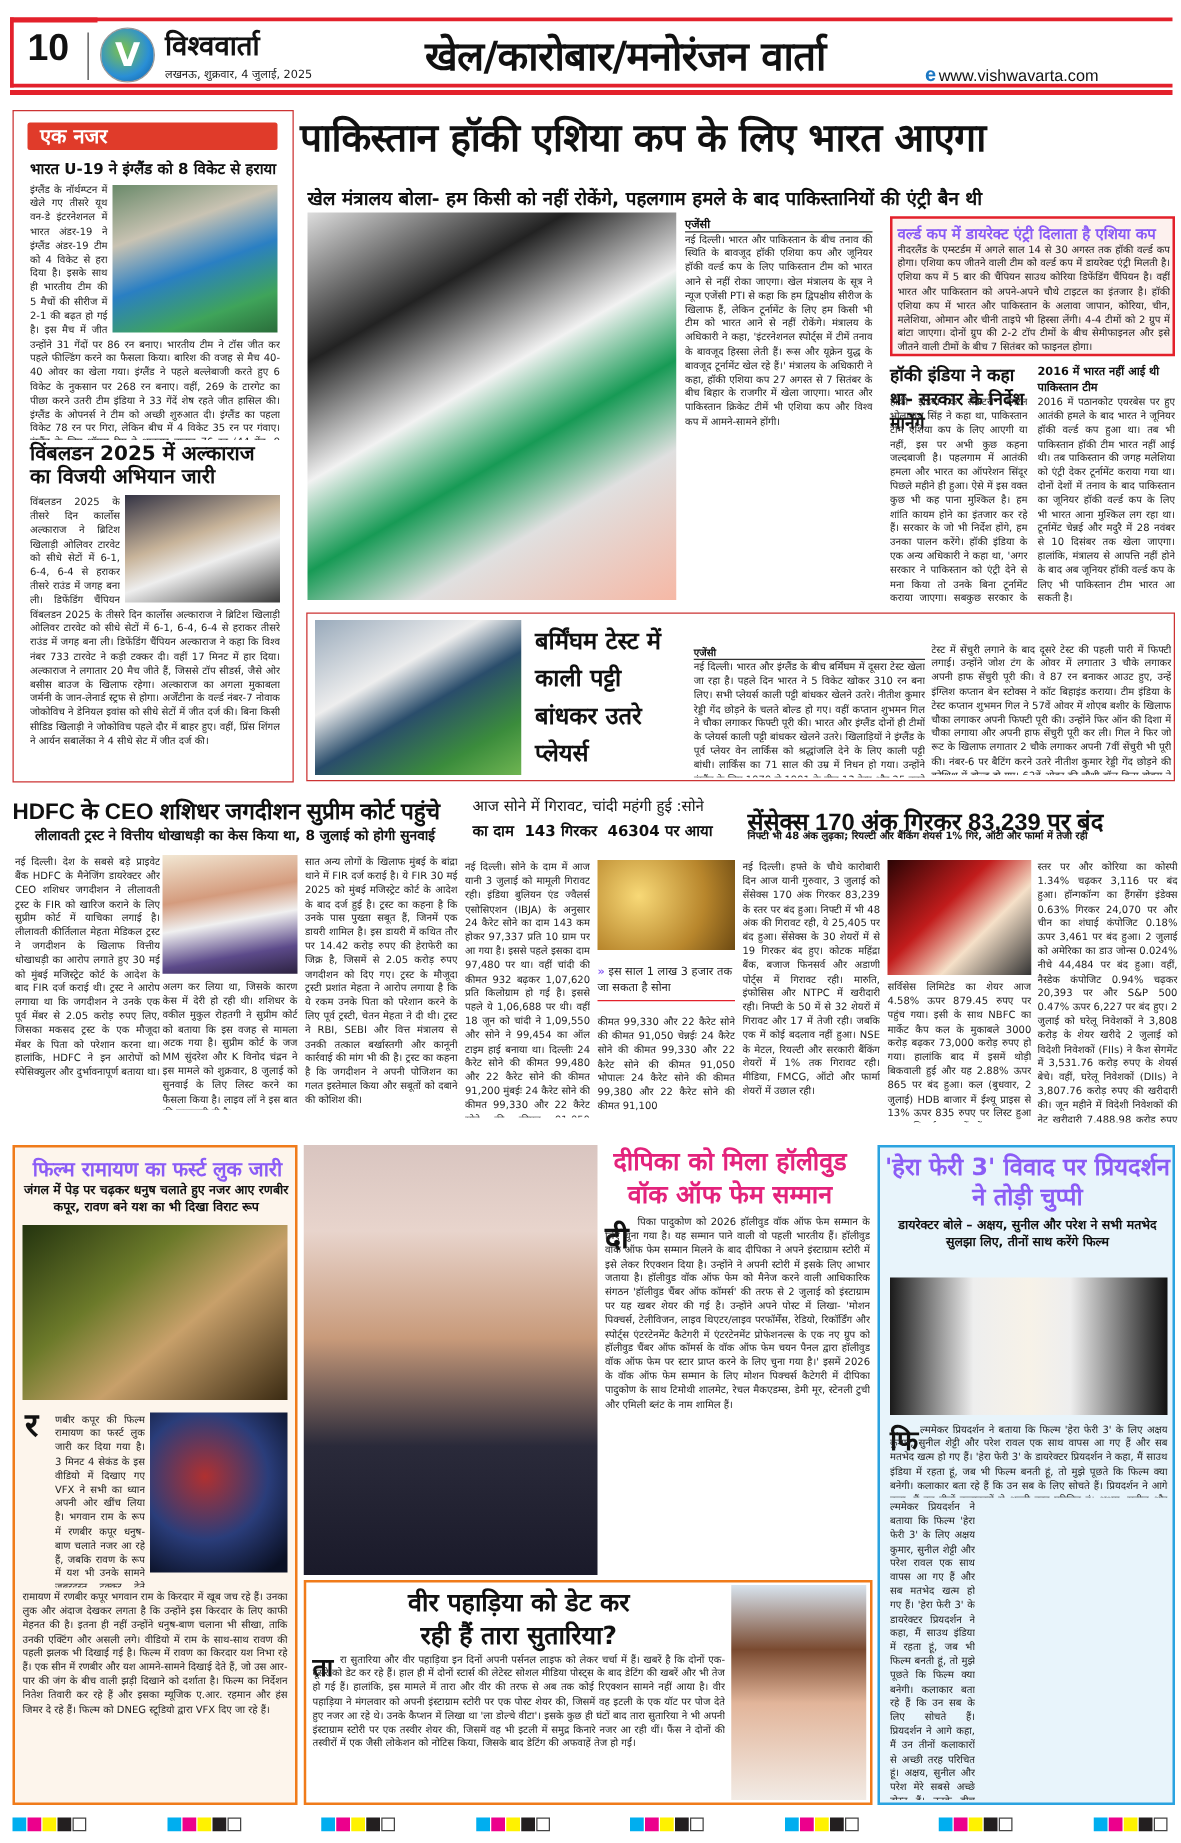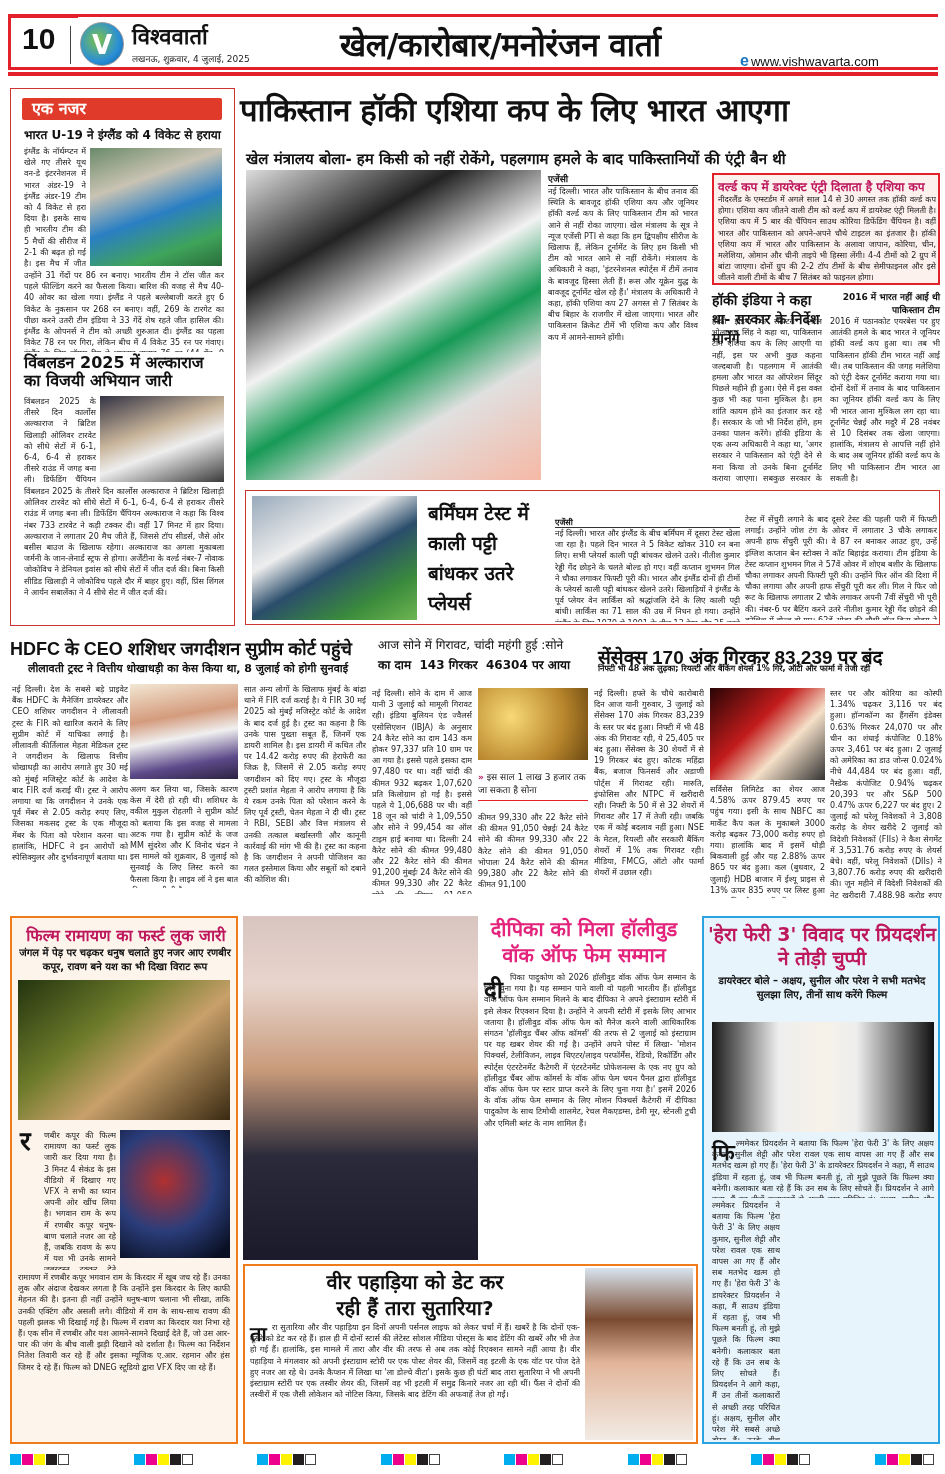--- a/index.html
+++ b/index.html
@@ -33,60 +33,60 @@
 .sensex{background:linear-gradient(135deg,#2a0505 0%,#c21c1c 40%,#f5e0c8 65%,#333 100%)}
 .ramayan{background:linear-gradient(140deg,#24340f 0%,#6c7a2a 35%,#c8a06a 60%,#3a2a12 100%)}
 .ramayan2{background:radial-gradient(circle at 40% 40%,#b03030,#2a3d7a 50%,#0a1024 90%)}
 .deepika{background:linear-gradient(180deg,#d9c5c0 0%,#e8d4cc 20%,#c89a7a 45%,#2a2a3a 70%,#1a1a2a 100%)}
 .herapheri{background:linear-gradient(90deg,#1a1a1a 0%,#eee 30%,#f7f2e8 50%,#eee 65%,#111 100%)}
 .tara{background:linear-gradient(180deg,#d8e4ef 0%,#7a4a30 30%,#e2b59a 55%,#f2ebe5 100%)}
 .redbox{border:2px solid #e3212b;background:#fdf1ee}
 .blue-box{border:2px solid #2ba3e0;background:#e8f4fb}
 .orange-box{border:2px solid #f07b1a;background:#fdf5ec}
 .pink{color:#e3237c}
-.red{color:#be185d}
+.red{color:#8b5cf6}
 .reg-mark{display:inline-block;width:11px;height:11px;margin-right:1px}
 </style>
 </head>
 <body>
 
 <div class="abs masthead">
     <div class="topbar"></div>
   </div>
 <div class="abs pg-num">10</div>
 <div class="abs pg-sep"></div>
 <div class="abs logo">V</div>
 <div class="abs brand">विश्ववार्ता</div>
 <div class="abs date">लखनऊ, शुक्रवार, 4 जुलाई, 2025</div>
 <div class="abs section">खेल/कारोबार/मनोरंजन वार्ता</div>
 <div class="abs web"><span class="e">e</span><span>www.vishwavarta.com</span></div>
 <div class="abs redline"></div>
 
 <div class="abs leftcol"></div>
 <div class="abs eknajar">एक नजर</div>
-<div class="abs h-sm" style="left:24px;top:126px;width:205px;font-size:12px">भारत U-19 ने इंग्लैंड को 4 विकेट से हराया</div>
+<div class="abs h-sm" style="left:24px;top:126px;width:205px;font-size:12px">भारत U-19 ने इंग्लैंड को 8 विकेट से हराया</div>
 <div class="abs small" style="left:24px;top:146px;width:62px;height:122px;overflow:hidden">इंग्लैंड के नॉर्थम्प्टन में खेले गए तीसरे यूथ वन-डे इंटरनेशनल में भारत अंडर-19 ने इंग्लैंड अंडर-19 टीम को 4 विकेट से हरा दिया है। इसके साथ ही भारतीय टीम की 5 मैचों की सीरीज में 2-1 की बढ़त हो गई है। इस मैच में जीत के हीरो 14 साल के वैभव सूर्यवंशी रहे।</div>
 <div class="abs img cricket" style="left:90px;top:148px;width:132px;height:118px"></div>
 <div class="abs small" style="left:24px;top:270px;width:200px;height:82px;overflow:hidden">उन्होंने 31 गेंदों पर 86 रन बनाए। भारतीय टीम ने टॉस जीत कर पहले फील्डिंग करने का फैसला किया। बारिश की वजह से मैच 40-40 ओवर का खेला गया। इंग्लैंड ने पहले बल्लेबाजी करते हुए 6 विकेट के नुकसान पर 268 रन बनाए। वहीं, 269 के टारगेट का पीछा करने उतरी टीम इंडिया ने 33 गेंदें शेष रहते जीत हासिल की। इंग्लैंड के ओपनर्स ने टीम को अच्छी शुरुआत दी। इंग्लैंड का पहला विकेट 78 रन पर गिरा, लेकिन बीच में 4 विकेट 35 रन पर गंवाए। इंग्लैंड के लिए थॉमस रियू ने शानदार नाबाद 76 रन (44 गेंद, 9 चौके, 3 छक्के) बनाए, जबकि बेन डॉकिन्स ने 62 और इसहाक मोहम्मद ने 41 रनों की पारी खेली वहीं, रियू और राल्फी अल्बर्ट (21) ने 60 रनों की साझेदारी कर स्कोर को 268 तक पहुंचाया। भारत की ओर से कनिष्क चौहान ने 30 रन देकर 3 विकेट लिए। वहीं, नमन पुष्पक, विहान मल्होत्रा और दीपेश देवेंद्रन को 1-1 विकेट मिला।</div>
 <div class="abs h-md" style="left:24px;top:354px;width:200px;font-size:16px;line-height:18px">विंबलडन 2025 में अल्काराज का विजयी अभियान जारी</div>
 <div class="abs img tennis" style="left:100px;top:396px;width:124px;height:86px"></div>
 <div class="abs small" style="left:24px;top:396px;width:72px;height:88px;overflow:hidden">विंबलडन 2025 के तीसरे दिन कार्लोस अल्काराज ने ब्रिटिश खिलाड़ी ओलिवर टारवेट को सीधे सेटों में 6-1, 6-4, 6-4 से हराकर तीसरे राउंड में जगह बना ली। डिफेंडिंग चैंपियन अल्काराज ने कहा कि विश्व नंबर 733 टारवेट ने कड़ी टक्कर दी। वहीं 17 मिनट में हार दिया। अल्काराज ने लगातार 20 मैच जीते हैं, जिससे टॉप सीडर्स, जैसे ओर बसीस बाउज के खिलाफ रहेगा। अल्काराज का अगला मुकाबला जर्मनी के जान-लेनार्ड स्ट्रफ से होगा। अर्जेंटीना के वर्ल्ड नंबर-7 नोवाक जोकोविच ने डेनियल इवांस को सीधे सेटों में जीत दर्ज की। बिना किसी सीडिड खिलाड़ी ने जोकोविच पहले दौर में बाहर हुए। वहीं, प्रिंस शिंगल ने आर्यन सबालेंका ने 4 सीधे सेट में जीत दर्ज की।</div>
 <div class="abs small" style="left:24px;top:486px;width:200px;height:134px;overflow:hidden">विंबलडन 2025 के तीसरे दिन कार्लोस अल्काराज ने ब्रिटिश खिलाड़ी ओलिवर टारवेट को सीधे सेटों में 6-1, 6-4, 6-4 से हराकर तीसरे राउंड में जगह बना ली। डिफेंडिंग चैंपियन अल्काराज ने कहा कि विश्व नंबर 733 टारवेट ने कड़ी टक्कर दी। वहीं 17 मिनट में हार दिया। अल्काराज ने लगातार 20 मैच जीते हैं, जिससे टॉप सीडर्स, जैसे ओर बसीस बाउज के खिलाफ रहेगा। अल्काराज का अगला मुकाबला जर्मनी के जान-लेनार्ड स्ट्रफ से होगा। अर्जेंटीना के वर्ल्ड नंबर-7 नोवाक जोकोविच ने डेनियल इवांस को सीधे सेटों में जीत दर्ज की। बिना किसी सीडिड खिलाड़ी ने जोकोविच पहले दौर में बाहर हुए। वहीं, प्रिंस शिंगल ने आर्यन सबालेंका ने 4 सीधे सेट में जीत दर्ज की।</div>
 
 <div class="abs" style="left:240px;top:88px;width:700px;font-size:31px;font-weight:bold;letter-spacing:-0.5px">पाकिस्तान हॉकी एशिया कप के लिए भारत आएगा</div>
 <div class="abs" style="left:246px;top:148px;width:695px;font-size:15px;font-weight:bold">खेल मंत्रालय बोला- हम किसी को नहीं रोकेंगे, पहलगाम हमले के बाद पाकिस्तानियों की एंट्री बैन थी</div>
 <div class="abs img hockey" style="left:246px;top:170px;width:295px;height:310px"></div>
 <div class="abs" style="left:548px;top:172px;font-size:9px;font-weight:bold;border-bottom:1px solid #333;width:150px">एजेंसी</div>
 <div class="abs small" style="left:548px;top:186px;width:150px;height:296px;overflow:hidden">नई दिल्ली। भारत और पाकिस्तान के बीच तनाव की स्थिति के बावजूद हॉकी एशिया कप और जूनियर हॉकी वर्ल्ड कप के लिए पाकिस्तान टीम को भारत आने से नहीं रोका जाएगा। खेल मंत्रालय के सूत्र ने न्यूज एजेंसी PTI से कहा कि हम द्विपक्षीय सीरीज के खिलाफ हैं, लेकिन टूर्नामेंट के लिए हम किसी भी टीम को भारत आने से नहीं रोकेंगे। मंत्रालय के अधिकारी ने कहा, 'इंटरनेशनल स्पोर्ट्स में टीमें तनाव के बावजूद हिस्सा लेती हैं। रूस और यूक्रेन युद्ध के बावजूद टूर्नामेंट खेल रहे हैं।' मंत्रालय के अधिकारी ने कहा, हॉकी एशिया कप 27 अगस्त से 7 सितंबर के बीच बिहार के राजगीर में खेला जाएगा। भारत और पाकिस्तान क्रिकेट टीमें भी एशिया कप और विश्व कप में आमने-सामने होंगी।</div>
 <div class="abs redbox" style="left:712px;top:173px;width:228px;height:112px"></div>
 <div class="abs red" style="left:718px;top:178px;width:220px;font-size:12px;font-weight:bold">वर्ल्ड कप में डायरेक्ट एंट्री दिलाता है एशिया कप</div>
 <div class="abs small" style="left:718px;top:194px;width:218px;height:88px;overflow:hidden">नीदरलैंड के एम्स्टर्डम में अगले साल 14 से 30 अगस्त तक हॉकी वर्ल्ड कप होगा। एशिया कप जीतने वाली टीम को वर्ल्ड कप में डायरेक्ट एंट्री मिलती है। एशिया कप में 5 बार की चैंपियन साउथ कोरिया डिफेंडिंग चैंपियन है। वहीं भारत और पाकिस्तान को अपने-अपने चौथे टाइटल का इंतजार है। हॉकी एशिया कप में भारत और पाकिस्तान के अलावा जापान, कोरिया, चीन, मलेशिया, ओमान और चीनी ताइपे भी हिस्सा लेंगी। 4-4 टीमों को 2 ग्रुप में बांटा जाएगा। दोनों ग्रुप की 2-2 टॉप टीमों के बीच सेमीफाइनल और इसे जीतने वाली टीमों के बीच 7 सितंबर को फाइनल होगा।</div>
 <div class="abs" style="left:712px;top:290px;width:110px;font-size:14px;font-weight:bold;">हॉकी इंडिया ने कहा था- सरकार के निर्देश मानेंगे</div>
 <div class="abs small" style="left:712px;top:316px;width:110px;height:168px;overflow:hidden">हॉकी इंडिया के सेक्रेटरी जनरल भोलानाथ सिंह ने कहा था, पाकिस्तान टीम एशिया कप के लिए आएगी या नहीं, इस पर अभी कुछ कहना जल्दबाजी है। पहलगाम में आतंकी हमला और भारत का ऑपरेशन सिंदूर पिछले महीने ही हुआ। ऐसे में इस वक्त कुछ भी कह पाना मुश्किल है। हम शांति कायम होने का इंतजार कर रहे हैं। सरकार के जो भी निर्देश होंगे, हम उनका पालन करेंगे। हॉकी इंडिया के एक अन्य अधिकारी ने कहा था, 'अगर सरकार ने पाकिस्तान को एंट्री देने से मना किया तो उनके बिना टूर्नामेंट कराया जाएगा। सबकुछ सरकार के फैसले पर निर्भर है।'</div>
-<div class="abs" style="left:830px;top:290px;width:110px;font-size:9px;font-weight:bold;text-align:right">2016 में भारत नहीं आई थी पाकिस्तान टीम</div>
+<div class="abs" style="left:830px;top:290px;width:110px;font-size:9px;font-weight:bold;text-align:left">2016 में भारत नहीं आई थी पाकिस्तान टीम</div>
 <div class="abs small" style="left:830px;top:316px;width:110px;height:168px;overflow:hidden">2016 में पठानकोट एयरबेस पर हुए आतंकी हमले के बाद भारत ने जूनियर हॉकी वर्ल्ड कप हुआ था। तब भी पाकिस्तान हॉकी टीम भारत नहीं आई थी। तब पाकिस्तान की जगह मलेशिया को एंट्री देकर टूर्नामेंट कराया गया था। दोनों देशों में तनाव के बाद पाकिस्तान का जूनियर हॉकी वर्ल्ड कप के लिए भी भारत आना मुश्किल लग रहा था। टूर्नामेंट चेन्नई और मदुरै में 28 नवंबर से 10 दिसंबर तक खेला जाएगा। हालांकि, मंत्रालय से आपत्ति नहीं होने के बाद अब जूनियर हॉकी वर्ल्ड कप के लिए भी पाकिस्तान टीम भारत आ सकती है।</div>
 
 <div class="abs box" style="left:245px;top:490px;width:695px;height:135px"></div>
 <div class="abs img test" style="left:252px;top:496px;width:165px;height:124px"></div>
 <div class="abs" style="left:428px;top:498px;width:125px;font-size:19px;line-height:30px;font-weight:bold">बर्मिंघम टेस्ट में काली पट्टी बांधकर उतरे प्लेयर्स</div>
 <div class="abs" style="left:555px;top:516px;font-size:8px;font-weight:bold;border-bottom:1px solid #333;width:185px">एजेंसी</div>
 <div class="abs small" style="left:555px;top:528px;width:185px;height:94px;overflow:hidden">नई दिल्ली। भारत और इंग्लैंड के बीच बर्मिंघम में दूसरा टेस्ट खेला जा रहा है। पहले दिन भारत ने 5 विकेट खोकर 310 रन बना लिए। सभी प्लेयर्स काली पट्टी बांधकर खेलने उतरे। नीतीश कुमार रेड्डी गेंद छोड़ने के चलते बोल्ड हो गए। वहीं कप्तान शुभमन गिल ने चौका लगाकर फिफ्टी पूरी की। भारत और इंग्लैंड दोनों ही टीमों के प्लेयर्स काली पट्टी बांधकर खेलने उतरे। खिलाड़ियों ने इंग्लैंड के पूर्व प्लेयर वेन लार्किंस को श्रद्धांजलि देने के लिए काली पट्टी बांधी। लार्किंस का 71 साल की उम्र में निधन हो गया। उन्होंने इंग्लैंड के लिए 1979 से 1991 के बीच 13 टेस्ट और 25 वनडे खेले। टीम इंडिया के ओपनर यशस्वी जायसवाल ने पहले</div>
 <div class="abs small" style="left:745px;top:514px;width:192px;height:106px;overflow:hidden">टेस्ट में सेंचुरी लगाने के बाद दूसरे टेस्ट की पहली पारी में फिफ्टी लगाई। उन्होंने जोश टंग के ओवर में लगातार 3 चौके लगाकर अपनी हाफ सेंचुरी पूरी की। वे 87 रन बनाकर आउट हुए, उन्हें इंग्लिश कप्तान बेन स्टोक्स ने कॉट बिहाइंड कराया। टीम इंडिया के टेस्ट कप्तान शुभमन गिल ने 57वें ओवर में शोएब बशीर के खिलाफ चौका लगाकर अपनी फिफ्टी पूरी की। उन्होंने फिर ऑन की दिशा में चौका लगाया और अपनी हाफ सेंचुरी पूरी कर ली। गिल ने फिर जो रूट के खिलाफ लगातार 2 चौके लगाकर अपनी 7वीं सेंचुरी भी पूरी की। नंबर-6 पर बैटिंग करने उतरे नीतीश कुमार रेड्डी गेंद छोड़ने की कोशिश में बोल्ड हो गए। 62वें ओवर की चौथी बॉल क्रिस वोक्स ने गुड लेंथ पर इन स्विंगर फेंकी।</div>
 
 <div class="abs" style="left:10px;top:636px;width:360px;font-size:18px;font-weight:bold;font-family:'Liberation Sans',sans-serif">HDFC के CEO शशिधर जगदीशन सुप्रीम कोर्ट पहुंचे</div>

